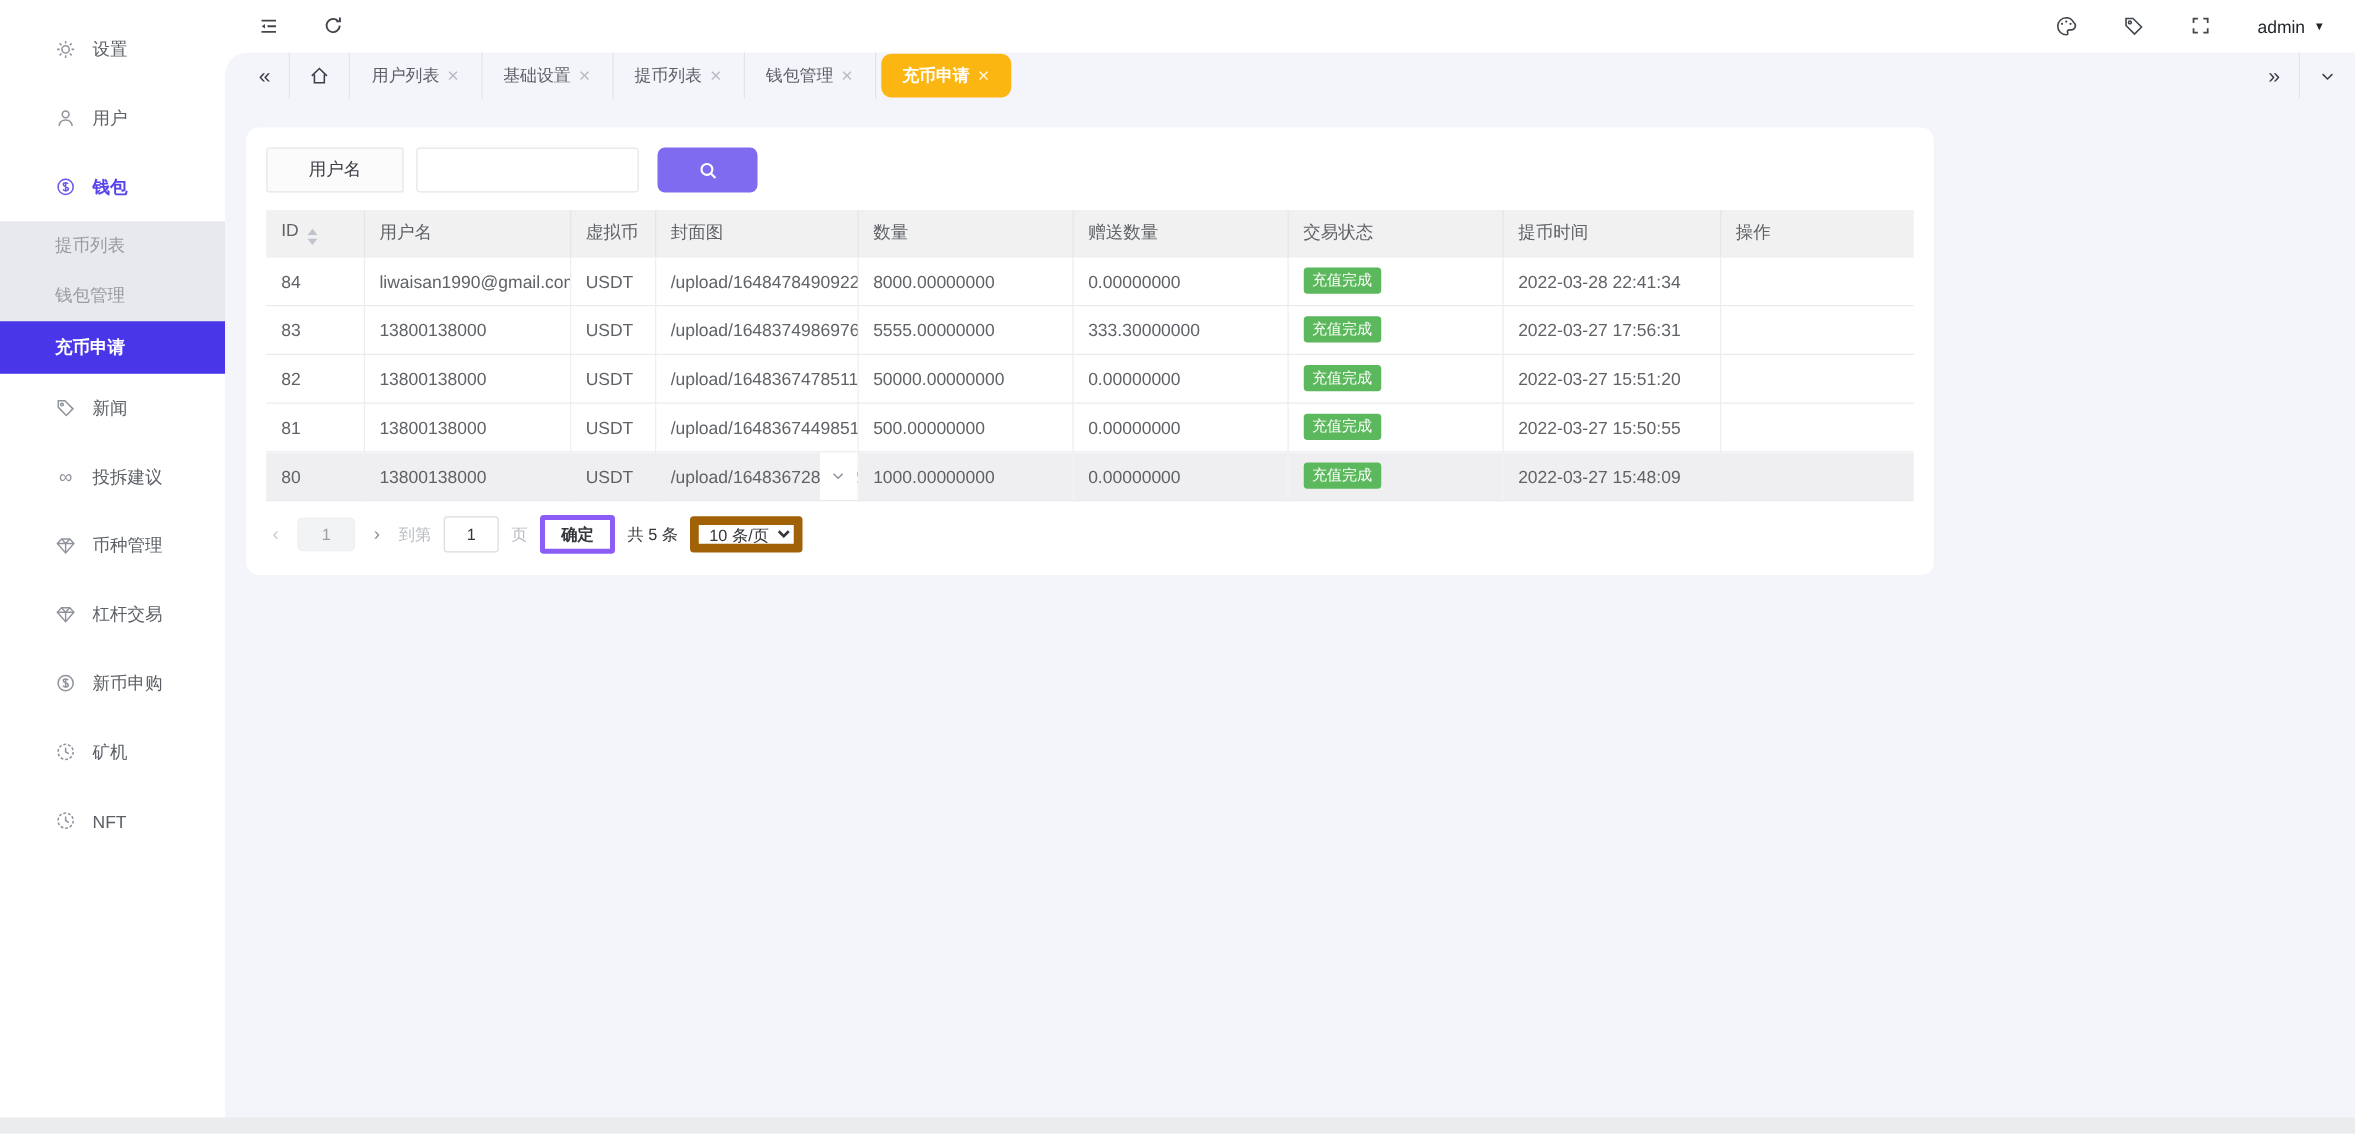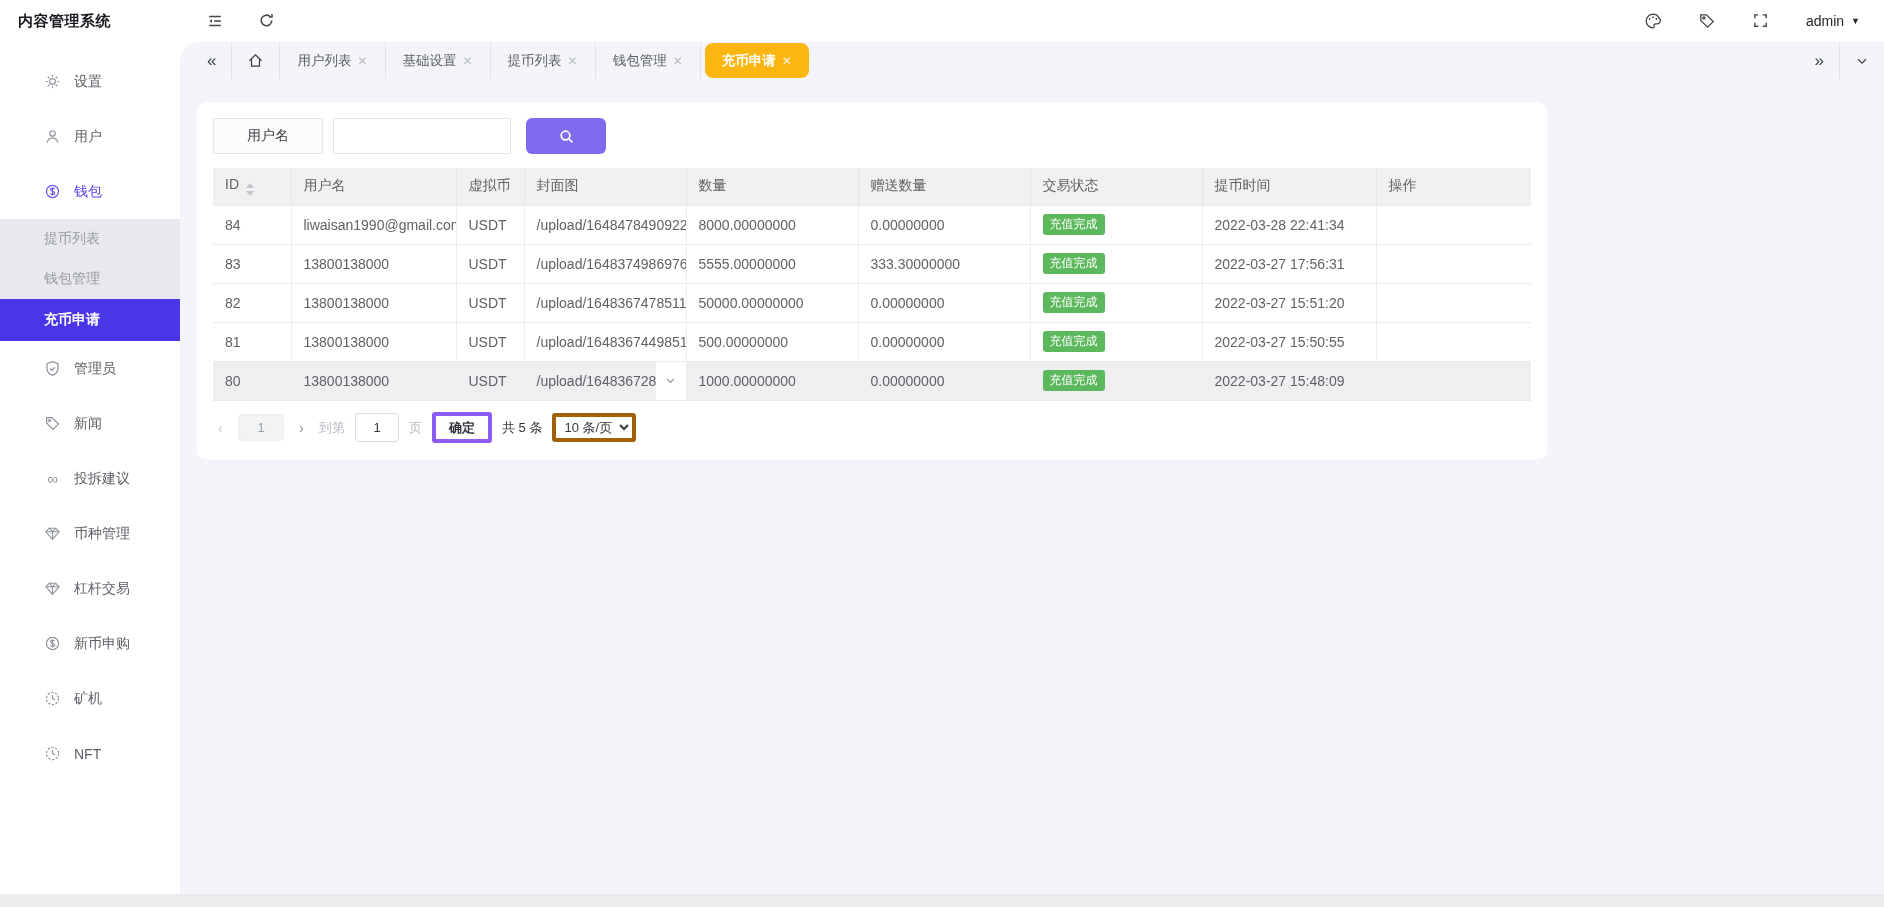--- a/index.html
+++ b/index.html
@@ -18,21 +18,21 @@
   
   .sidebar { position:absolute; left:0; top:0; width:180px; height:100%; background:#fff; z-index:6; }
   .logo { height:42px; display:flex; align-items:center; padding-left:18px;
           font-size:15px; font-weight:700; color:#17191e; letter-spacing:.5px; }
   .nav { padding-top:12px; }
   .menu-item { display:flex; align-items:center; gap:13px; height:55px; padding-left:20px;
                color:#5c6066; font-size:14px; cursor:pointer;margin-left:24px; }
   .menu-item .ic { width:17px; height:17px; display:flex; align-items:center; justify-content:center;
                    color:#8f939b; font-size:15px; line-height:1; }
   .menu-item .ic svg { stroke:#8f939b; }
-  .menu-item.active { color:#5743ea; font-weight:400; }
+  .menu-item.active { color:#5743ea; font-weight:700; }
   .menu-item.active .ic svg { stroke:#6a58ee; }
   .submenu { background:#e8e9ed; }
   .submenu-item { height:40px; display:flex; align-items:center; padding-left:44px;
                   font-size:14px; color:#989ba2; cursor:pointer; }
   .submenu-item.active { background:var(--accent); color:#fff; font-weight:600; height:42px; }
 
   
   .main { position:absolute; left:180px; top:0; right:0; bottom:0; background:#fff; }
   .topbar { height:42px; background:#fff; display:flex; align-items:center; padding:0 24px 0 26px; }
   .tb-left { display:flex; align-items:center; gap:34px; }
@@ -94,30 +94,29 @@
   .pg-arrow { padding:0 5px; font-size:15px; cursor:pointer; color:#8b9097; }
   .pg-arrow.disabled { color:#c6c9cf; cursor:default; }
   .pg-page { width:46px; height:27px; background:#f2f3f5; border:1px solid #eceef1; border-radius:4px;
              display:flex; align-items:center; justify-content:center; color:#9ca1a8; cursor:pointer; }
   .pg-dim { color:#b9bcc2; }
   .pg-input { width:44px; height:29px; border:1px solid #d9dce1; border-radius:3px; text-align:center;
               font-size:13px; color:#33363b; outline:none; }
   .pg-confirm { height:31px; padding:0 13px; background:#fff; border:4px solid #8b5cf6; border-radius:3px;
                 font-size:13px; font-weight:700; color:#33363b; cursor:pointer; }
   .pg-total { color:#33363b; }
-  .pg-size { height:29px; border:4px solid #a16207; border-radius:3px; font-size:13px; color:#33363b;
+  .pg-size { height:29px; border:7px solid #a16207; border-radius:3px; font-size:13px; color:#33363b;
              background:#fff; padding:0 4px; outline:none; }
 
   .hscroll { position:absolute; left:0; right:0; bottom:0; height:13px; background:#ebecee; z-index:20; }
 </style>
 </head>
 <body>
 
 <aside class="sidebar">
-  <div class="logo">内容管理系统</div>
   <nav class="nav">
 
     <div class="menu-item">
       <span class="ic">
         <svg width="17" height="17" viewBox="0 0 18 18" fill="none" stroke-width="1.3">
           <circle cx="9" cy="9" r="3.1"></circle>
           <path d="M9 1.8V4M9 14v2.2M1.8 9H4M14 9h2.2M3.9 3.9l1.6 1.6M12.5 12.5l1.6 1.6M14.1 3.9l-1.6 1.6M3.9 14.1l1.6-1.6"></path>
         </svg>
       </span>
       <span>设置</span>
@@ -148,29 +147,20 @@
         <span>提币列表</span>
       </div>
       <div class="submenu-item">
         <span>钱包管理</span>
       </div>
       <div class="submenu-item active">
         <span>充币申请</span>
       </div>
     </div>
 
-    <div class="menu-item">
-      <span class="ic">
-        <svg width="17" height="17" viewBox="0 0 18 18" fill="none" stroke-width="1.3">
-          <path d="M9 1.8l5.8 2v5c0 3.9-2.4 6.4-5.8 7.4-3.4-1-5.8-3.5-5.8-7.4v-5z"></path>
-          <path d="M6.4 9l1.9 1.9 3.3-3.4"></path>
-        </svg>
-      </span>
-      <span>管理员</span>
-    </div>
 
     <div class="menu-item">
       <span class="ic">
         <svg width="17" height="17" viewBox="0 0 18 18" fill="none" stroke-width="1.3">
           <path d="M2.8 2.8h5.6l6.8 6.8-5.6 5.6-6.8-6.8z"></path>
             <circle cx="5.9" cy="5.9" r="1.1"></circle>
         </svg>
       </span>
       <span>新闻</span>
     </div>

